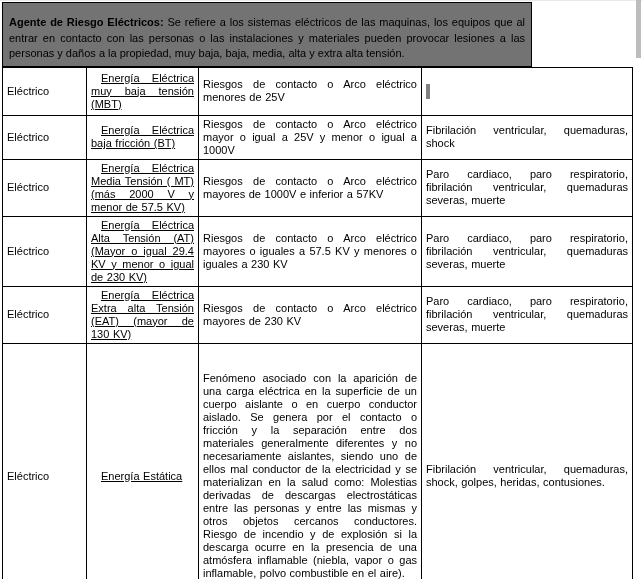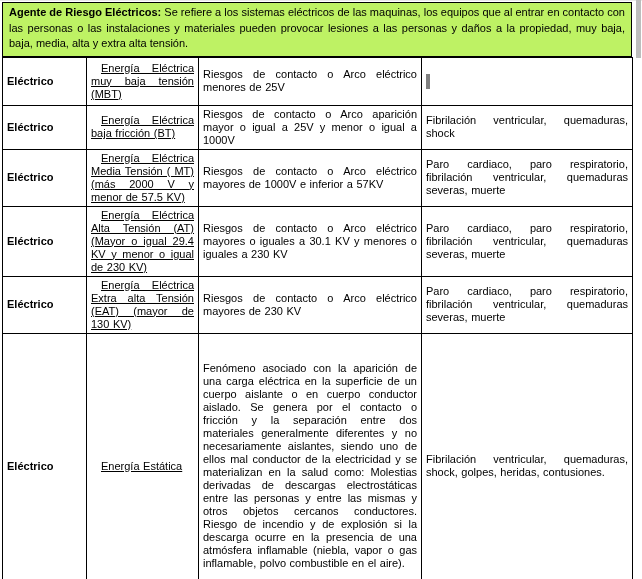--- a/index.html
+++ b/index.html
@@ -13,24 +13,24 @@
     overflow: hidden;
   }
   .page {
     position: absolute;
     top: 2px;
     left: 2px;
     width: 630px;
   }
   .doc-header {
     box-sizing: border-box;
-    width: 630px;
-    background: #bef264;
+    width: 530px;
+    background: #737373;
     border: 1px solid #000000;
-    padding: 2px 6px 4px 6px;
+    padding: 12px 6px 4px 6px;
     font-size: 11px;
     line-height: 15.5px;
     text-align: justify;
   }
   .doc-header .bold { font-weight: bold; }
 
   table.risk {
     border-collapse: collapse;
     table-layout: fixed;
     width: 630px;
@@ -39,21 +39,21 @@
     border: 1px solid #000000;
     padding: 2px 4px;
     font-size: 11px;
     line-height: 13px;
     vertical-align: middle;
     text-align: justify;
     overflow: hidden;
     word-spacing: 0.5px;
   }
   td.agent {
-    font-weight: bold;
+    font-weight: normal;
     text-align: left;
     padding-left: 7px;
   }
   td.energy { text-indent: 10px; text-decoration: underline; }
 
   tr.r1 { height: 48px; }
   tr.r2 { height: 38px; }
   tr.r3 { height: 56px; }
   tr.r4 { height: 63px; }
   tr.r5 { height: 53px; }
@@ -102,33 +102,33 @@
     <tbody>
       <tr class="r1">
         <td class="agent">Eléctrico</td>
         <td class="energy">Energía Eléctrica muy baja tensión (MBT)</td>
         <td class="risk-desc">Riesgos de contacto o Arco eléctrico menores de 25V</td>
         <td class="conseq"><span class="caret"></span></td>
       </tr>
       <tr class="r2">
         <td class="agent">Eléctrico</td>
         <td class="energy">Energía Eléctrica baja fricción (BT)</td>
-        <td class="risk-desc">Riesgos de contacto o Arco aparición mayor o igual a 25V y menor o igual a 1000V</td>
+        <td class="risk-desc">Riesgos de contacto o Arco eléctrico mayor o igual a 25V y menor o igual a 1000V</td>
         <td class="conseq">Fibrilación ventricular, quemaduras, shock</td>
       </tr>
       <tr class="r3">
         <td class="agent">Eléctrico</td>
         <td class="energy">Energía Eléctrica Media Tensión ( MT) (más 2000 V y menor de 57.5 KV)</td>
         <td class="risk-desc">Riesgos de contacto o Arco eléctrico mayores de 1000V e inferior a 57KV</td>
         <td class="conseq">Paro cardiaco, paro respiratorio, fibrilación ventricular, quemaduras severas, muerte</td>
       </tr>
       <tr class="r4">
         <td class="agent">Eléctrico</td>
         <td class="energy">Energía Eléctrica Alta Tensión (AT) (Mayor o igual 29.4 KV y menor o igual de 230 KV)</td>
-        <td class="risk-desc">Riesgos de contacto o Arco eléctrico mayores o iguales a 30.1 KV y menores o iguales a 230 KV</td>
+        <td class="risk-desc">Riesgos de contacto o Arco eléctrico mayores o iguales a 57.5 KV y menores o iguales a 230 KV</td>
         <td class="conseq">Paro cardiaco, paro respiratorio, fibrilación ventricular, quemaduras severas, muerte</td>
       </tr>
       <tr class="r5">
         <td class="agent">Eléctrico</td>
         <td class="energy">Energía Eléctrica Extra alta Tensión (EAT) (mayor de 130 KV)</td>
         <td class="risk-desc">Riesgos de contacto o Arco eléctrico mayores de 230 KV</td>
         <td class="conseq">Paro cardiaco, paro respiratorio, fibrilación ventricular, quemaduras severas, muerte</td>
       </tr>
       <tr class="r6">
         <td class="agent">Eléctrico</td>

